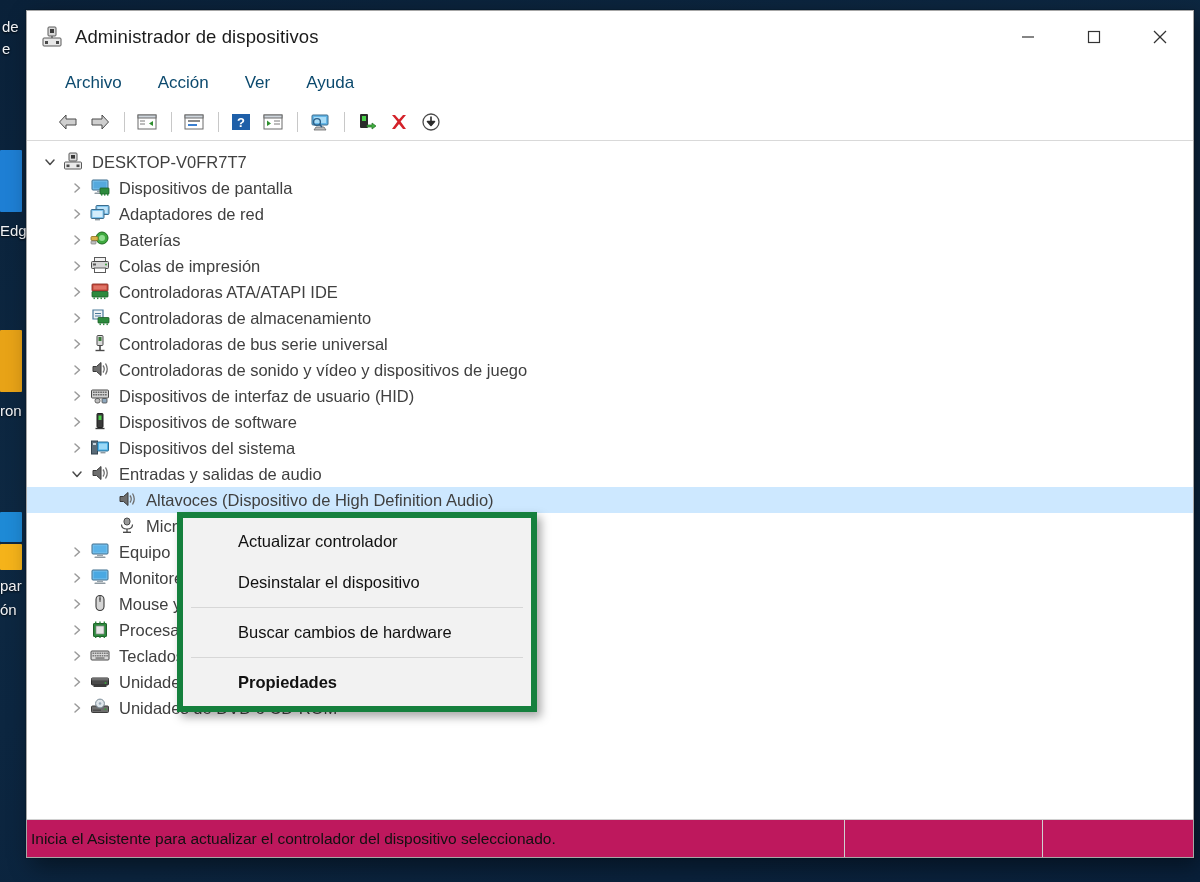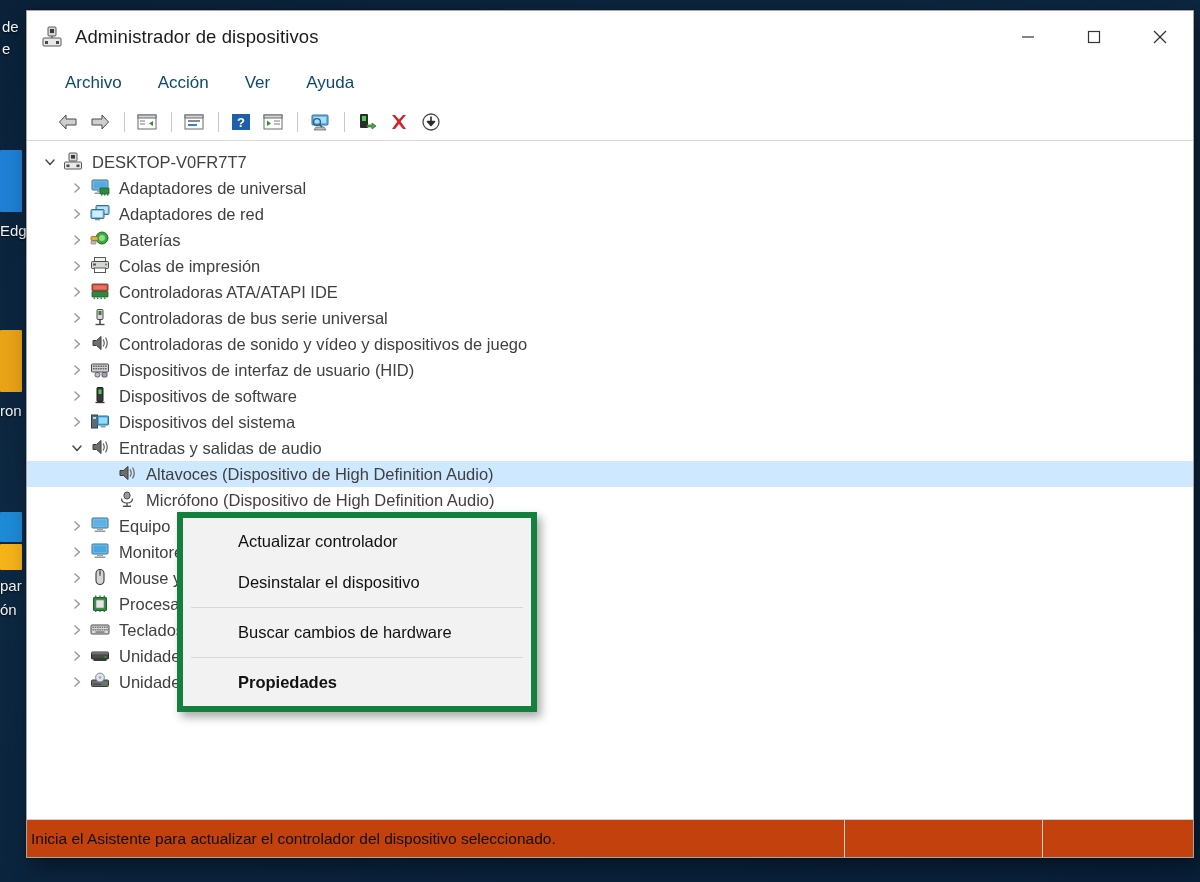--- a/index.html
+++ b/index.html
@@ -133,21 +133,21 @@
     height: 20px;
     margin-right: 7px;
     position: relative;
   }
   .nlabel { line-height: 1; }
 
   
   #statusbar {
     flex: 0 0 38px;
     height: 38px;
-    background: #c2410c;
+    background: #be185d;
     border-top: 1px solid #d0d0d0;
     display: flex; align-items: flex-end;
     font-size: 15.5px; color: #111;
   }
   #status-main {
     flex: 0 0 818px;
     padding-left: 4px;
     border-right: 1px solid #d0d0d0;
     height: 100%;
     display: flex; align-items: center;
@@ -341,21 +341,21 @@
         <div class="nicon"><svg width="20" height="18" viewBox="0 0 20 18">
             <rect x="2" y="2" width="16" height="10" rx="1" fill="#7fc4ee" stroke="#3c6d8d" stroke-width="1"></rect>
             <rect x="3.5" y="3.5" width="13" height="7" fill="#55a9dd"></rect>
             <rect x="7" y="12.5" width="6" height="1.6" fill="#9aa5ad"></rect>
             <rect x="4.5" y="14.5" width="11" height="1.6" rx=".6" fill="#8e99a1"></rect>
             <rect x="10" y="10" width="9" height="6" rx=".6" fill="#2c8a3c" stroke="#1d5e28" stroke-width=".8"></rect>
             <rect x="11" y="16" width="1.4" height="1.6" fill="#2c8a3c"></rect>
             <rect x="14" y="16" width="1.4" height="1.6" fill="#2c8a3c"></rect>
             <rect x="17" y="16" width="1.4" height="1.6" fill="#2c8a3c"></rect>
           </svg></div>
-        <div class="nlabel">Adaptadores de universal</div>
+        <div class="nlabel">Dispositivos de pantalla</div>
       </div>
       <div class="node" style="padding-left: 37px;">
         <div class="exp">
           <svg width="12" height="12" viewBox="0 0 12 12">
             <path d="M4 2 L8.5 6 L4 10" fill="none" stroke="#9a9a9a" stroke-width="1.5" stroke-linecap="round" stroke-linejoin="round"></path>
           </svg>
         </div>
         <div class="nicon"><svg width="20" height="18" viewBox="0 0 20 18">
             <rect x="6" y="1.5" width="13" height="9" rx="1" fill="#7fc4ee" stroke="#3c6d8d" stroke-width="1"></rect>
             <rect x="7.5" y="3" width="10" height="6" fill="#bfe4f9"></rect>
@@ -403,20 +403,36 @@
         <div class="nicon"><svg width="20" height="18" viewBox="0 0 20 18">
             <rect x="2" y="2" width="16" height="7" rx=".8" fill="#c94b3f" stroke="#8a2c22" stroke-width=".9"></rect>
             <rect x="3.5" y="3.5" width="13" height="4" fill="#e07466"></rect>
             <rect x="2" y="9.5" width="16" height="5.5" rx=".6" fill="#2c8a3c" stroke="#1d5e28" stroke-width=".8"></rect>
             <rect x="3.5" y="15.5" width="1.4" height="1.6" fill="#2c8a3c"></rect>
             <rect x="7" y="15.5" width="1.4" height="1.6" fill="#2c8a3c"></rect>
             <rect x="10.5" y="15.5" width="1.4" height="1.6" fill="#2c8a3c"></rect>
             <rect x="14" y="15.5" width="1.4" height="1.6" fill="#2c8a3c"></rect>
           </svg></div>
         <div class="nlabel">Controladoras ATA/ATAPI IDE</div>
+      </div>
+      <div class="node" style="padding-left: 37px;">
+        <div class="exp">
+          <svg width="12" height="12" viewBox="0 0 12 12">
+            <path d="M4 2 L8.5 6 L4 10" fill="none" stroke="#9a9a9a" stroke-width="1.5" stroke-linecap="round" stroke-linejoin="round"></path>
+          </svg>
+        </div>
+        <div class="nicon"><svg width="20" height="18" viewBox="0 0 20 18">
+            <path d="M3 2 L13 2 L13 11 L3 11 Z" fill="#eef2f5" stroke="#4a7a9a" stroke-width="1.2"></path>
+            <path d="M5 5.5 L11 5.5 M5 8 L11 8" stroke="#4a7a9a" stroke-width="1"></path>
+            <rect x="8" y="9.5" width="11" height="5.5" rx=".6" fill="#2c8a3c" stroke="#1d5e28" stroke-width=".8"></rect>
+            <rect x="9.5" y="15.5" width="1.4" height="1.6" fill="#2c8a3c"></rect>
+            <rect x="13" y="15.5" width="1.4" height="1.6" fill="#2c8a3c"></rect>
+            <rect x="16.5" y="15.5" width="1.4" height="1.6" fill="#2c8a3c"></rect>
+          </svg></div>
+        <div class="nlabel">Controladoras de almacenamiento</div>
       </div>
       <div class="node" style="padding-left: 37px;">
         <div class="exp">
           <svg width="12" height="12" viewBox="0 0 12 12">
             <path d="M4 2 L8.5 6 L4 10" fill="none" stroke="#9a9a9a" stroke-width="1.5" stroke-linecap="round" stroke-linejoin="round"></path>
           </svg>
         </div>
         <div class="nicon"><svg width="20" height="18" viewBox="0 0 20 18">
             <rect x="7" y="1.5" width="6" height="10" rx="1" fill="#d8d8d8" stroke="#4a4a4a" stroke-width="1"></rect>
             <rect x="8.5" y="3" width="3" height="4" fill="#3a7a3a"></rect>

